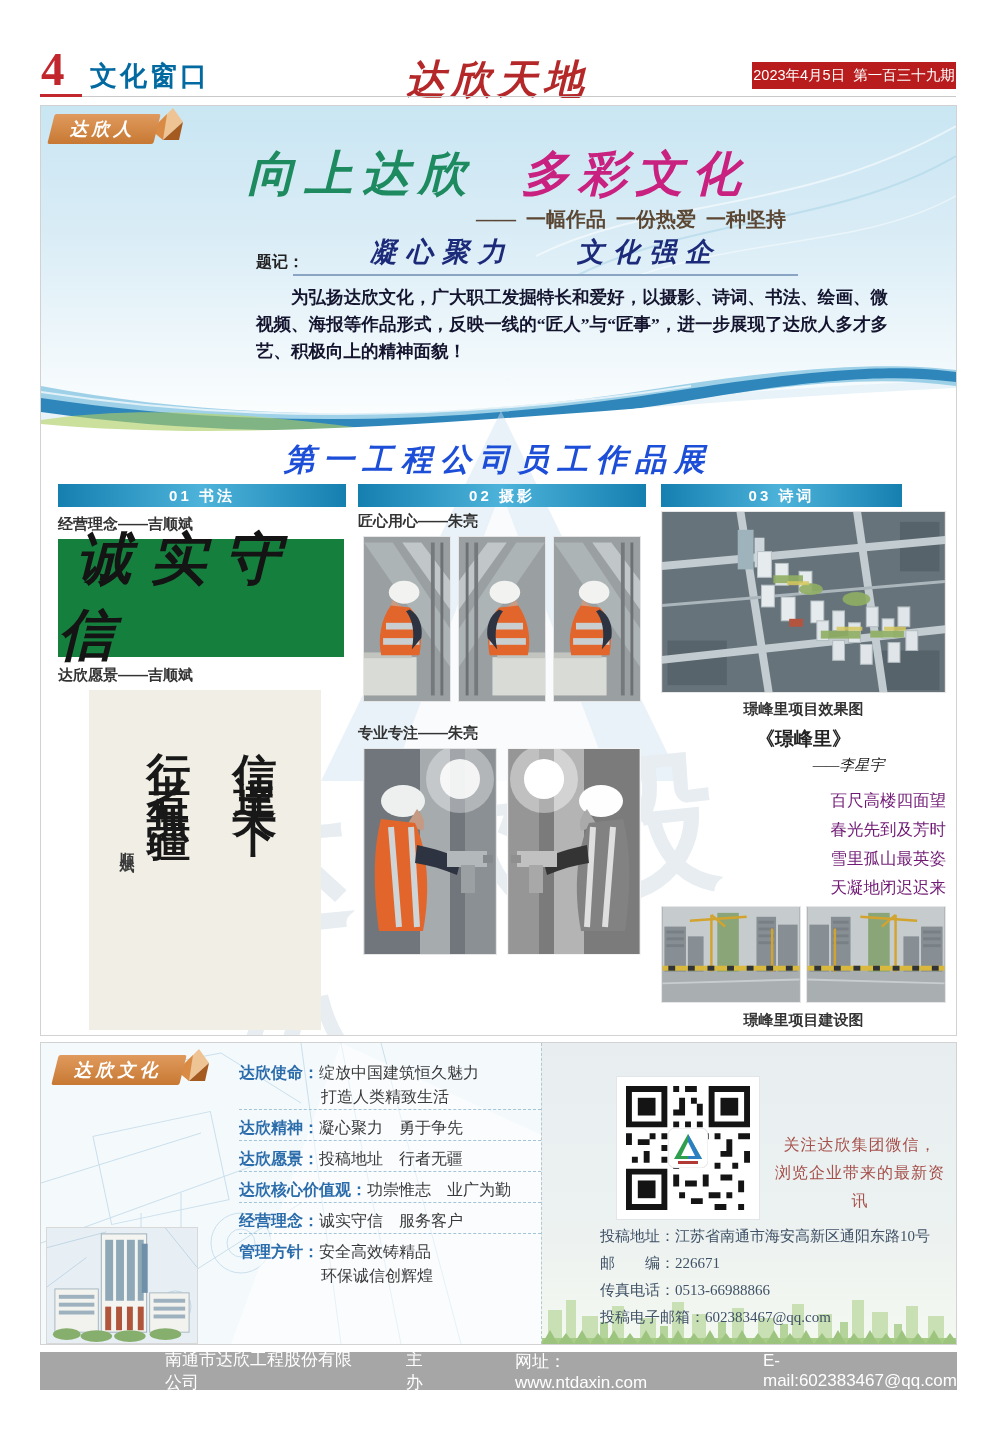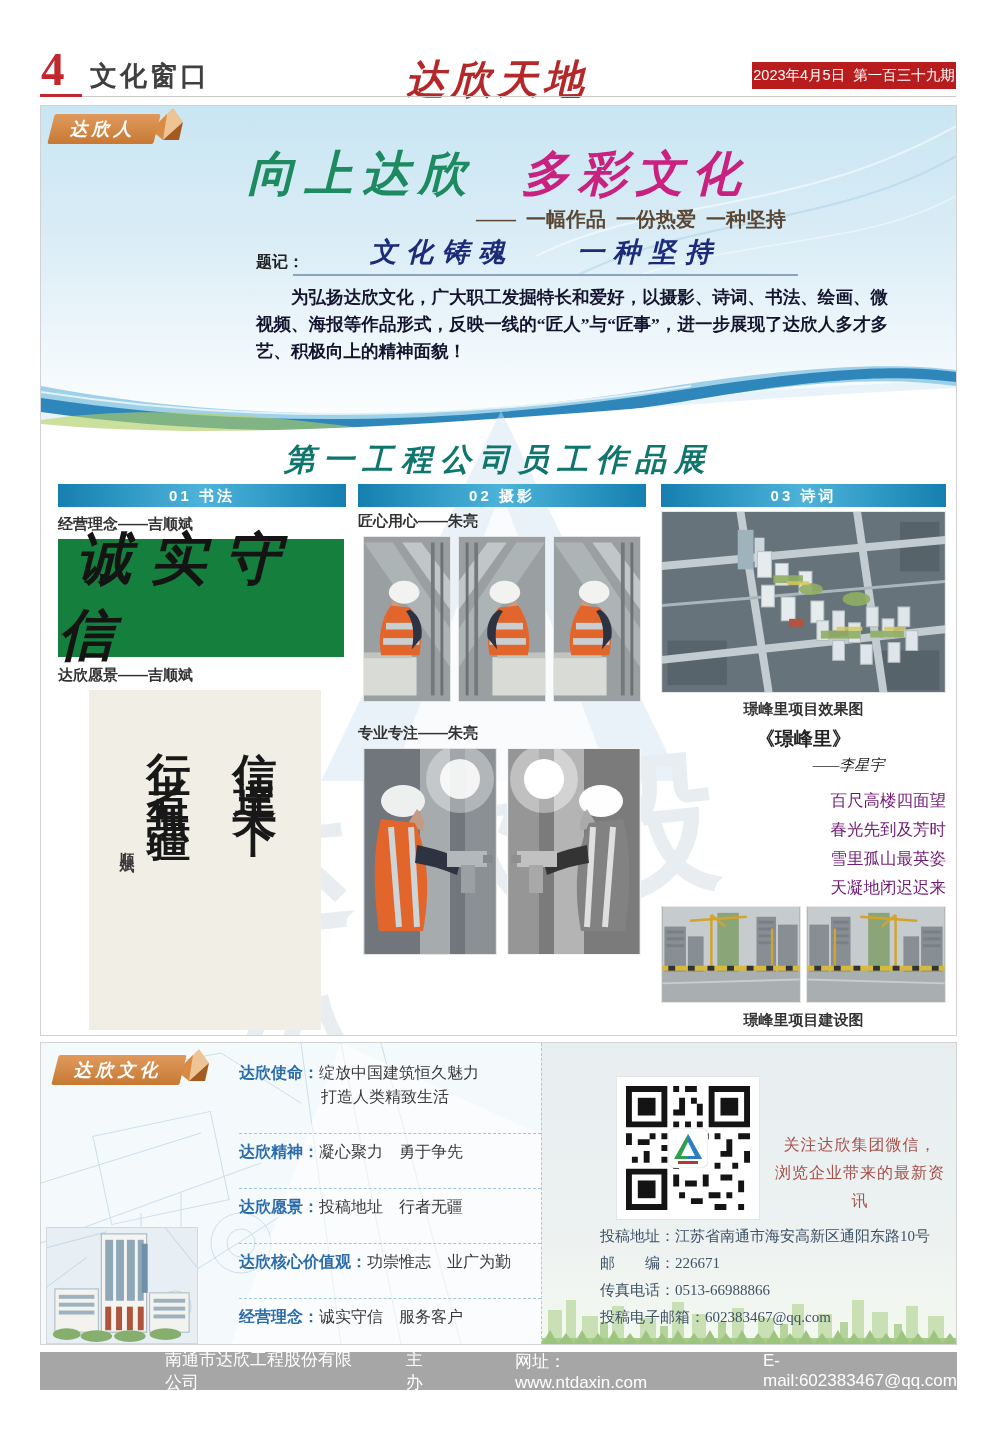--- a/index.html
+++ b/index.html
@@ -3,21 +3,21 @@
 <meta charset="utf-8">
 <style>
   *{margin:0;padding:0;box-sizing:border-box}
   html,body{background:#fff}
   body{width:995px;height:1437px;position:relative;font-family:"Liberation Sans",sans-serif;overflow:hidden}
   .abs{position:absolute}
   .pre{white-space:pre-wrap}
 
   
   .hdr-num{left:41px;top:46px;font-size:47px;line-height:47px;font-weight:bold;color:#c1272d;font-family:"Liberation Serif",serif}
-  .hdr-sec{left:90px;top:58px;font-size:27px;font-weight:bold;color:#404040;letter-spacing:3px}
+  .hdr-sec{left:90px;top:58px;font-size:27px;font-weight:bold;color:#0369a1;letter-spacing:3px}
   .hdr-rule{left:40px;top:96px;width:916px;border-top:1px solid #c9c9c9}
   .hdr-rule-red{left:40px;top:94px;width:42px;border-top:3px solid #c1272d}
   .masthead{left:0;top:52px;width:995px;text-align:center;font-size:40px;color:#b5282a;font-weight:bold;font-style:italic;font-family:"Liberation Serif",serif;letter-spacing:6px}
   .issue{left:752px;top:62px;width:204px;height:27px;background:#b91c1c;color:#fff;font-size:14.5px;line-height:27px;text-align:center}
 
   
   .main-box{left:40px;top:105px;width:917px;height:931px;border:1px solid #d2d2d2;background:#fff;overflow:hidden}
 
   .banner{left:0;top:0;width:915px;height:330px;background:linear-gradient(180deg,#c9e6f3 0%,#d9ecf6 38%,#eef7fb 72%,#ffffff 100%)}
   .badge-wrap{display:flex;align-items:flex-start}
@@ -31,24 +31,24 @@
   .epi-label{left:215px;top:146px;font-size:16px;font-weight:bold;color:#222}
   .epi-line{left:252px;top:168px;width:505px;border-top:2px solid #8aa4c4}
   .epi-text{left:252px;top:128px;width:505px;text-align:center;font-size:27px;font-weight:bold;font-style:italic;color:#1c2a7a;letter-spacing:9px;font-family:"Liberation Serif",serif}
   .intro{left:215px;top:178px;width:632px;font-size:17.5px;line-height:27px;color:#14142e;font-family:"Liberation Serif",serif;font-weight:600;text-indent:2em;text-align:justify}
   .waves{left:0;top:222px;width:915px;height:108px}
   .swirls{right:0;top:0;width:420px;height:170px}
 
   .wm-tri{left:270px;top:295px;width:380px;height:390px;z-index:0}
   .wm-text{left:170px;top:630px;width:720px;font-size:150px;font-weight:bold;color:#e7edf1;letter-spacing:34px;z-index:0;transform:rotate(-6deg);font-family:"Liberation Serif",serif}
 
-  .exh-title{left:0;top:333px;width:915px;text-align:center;font-size:31px;font-weight:bold;font-style:italic;color:#0f766e;letter-spacing:8px;font-family:"Liberation Serif",serif;z-index:2}
+  .exh-title{left:0;top:333px;width:915px;text-align:center;font-size:31px;font-weight:bold;font-style:italic;color:#1d4ed8;letter-spacing:8px;font-family:"Liberation Serif",serif;z-index:2}
 
   .col-bar{top:378px;height:23px;background:linear-gradient(90deg,#157fb0 0%,#4db3da 50%,#157fb0 100%);color:#fff;font-size:15px;font-weight:bold;letter-spacing:3px;text-align:center;line-height:23px;z-index:2}
-  .bar1{left:17px;width:288px}.bar2{left:317px;width:288px}.bar3{left:620px;width:285px}
+  .bar1{left:17px;width:288px}.bar2{left:317px;width:288px}.bar3{left:620px;width:241px}
   .col-label{font-size:15px;font-weight:bold;color:#333;z-index:2}
 
   .panel-cream{background:#15803d;z-index:2}
   .c1-p1{left:17px;top:433px;width:286px;height:118px;display:flex;align-items:center;justify-content:center}
   .callig-h{font-family:"Liberation Serif",serif;font-weight:bold;font-style:italic;font-size:56px;color:#141414;letter-spacing:18px;text-indent:18px}
   .c1-p2{left:48px;top:584px;width:232px;height:340px;background:#f0eee5}
   .vert-callig{position:absolute;top:28px;right:24px;height:290px;writing-mode:vertical-rl;font-family:"Liberation Serif",serif;font-weight:bold;font-size:44px;color:#181818;letter-spacing:22px;line-height:86px}
   .vert-sign{position:absolute;left:28px;top:150px;writing-mode:vertical-rl;font-family:"Liberation Serif",serif;font-size:15px;color:#3a3a3a;letter-spacing:6px;font-weight:bold}
 
   .photo{position:absolute;overflow:hidden;border:1px solid #e6e6e6;background:#9aa0a2;z-index:2}
@@ -61,21 +61,21 @@
   .poem-author{left:620px;top:650px;width:285px;text-align:center;padding-left:90px;font-size:15px;font-style:italic;font-weight:normal;color:#222;font-family:"Liberation Serif",serif;z-index:2}
   .poem{left:620px;top:680px;width:285px;text-align:right;font-size:16.5px;line-height:29px;color:#701a75;font-family:"Liberation Serif",serif;z-index:2}
 
   
   .culture-box{left:40px;top:1042px;width:917px;height:303px;border:1px solid #d2d2d2;background:#fdfdfd;overflow:hidden}
   .bp-bg{left:0;top:0;width:540px;height:301px}
   .badge-cult{left:14px;top:12px}
   .hq-photo{left:5px;top:184px;width:152px;height:117px;border:1px solid #d8d8d8;z-index:2;position:absolute;overflow:hidden}
   .hq-photo svg{display:block;width:100%;height:100%}
   .cv-list{left:198px;top:12px;width:302px;z-index:2}
-  .cv-item{padding:8px 0 25px 0;border-bottom:1px dashed #a4c4d8}
+  .cv-item{padding:8px 0 1px 0;border-bottom:1px dashed #a4c4d8}
   .cv-item:last-child{border-bottom:none}
   .cv-label{font-size:16px;font-weight:bold;color:#2b6cab}
   .cv-val{font-size:16px;color:#3a3a3a;font-family:"Liberation Serif",serif}
   .cv-line2{font-size:16px;color:#3a3a3a;font-family:"Liberation Serif",serif;padding-left:82px;margin-top:3px}
   .cr-panel{left:500px;top:0;width:415px;height:301px;border-left:1px dashed #b8c6ce;background:linear-gradient(180deg,#e8edf0 0%,#ecf1f1 58%,#f3f8f0 100%)}
   .qr-card{position:absolute;left:75px;top:34px;width:142px;height:142px;background:#fff;padding:9px;box-shadow:0 0 0 1px #e2e6e8}
   .qr-logo{position:absolute;left:51px;top:51px;width:40px;height:40px}
   .wx-note{position:absolute;left:228px;top:88px;width:180px;text-align:center;font-size:16px;line-height:28px;color:#a5504a;font-family:"Liberation Serif",serif;letter-spacing:1px}
   .contact{position:absolute;left:58px;top:180px;width:340px;font-size:15px;line-height:27px;color:#3f5166;font-family:"Liberation Serif",serif;z-index:2}
   .skyline{position:absolute;left:0;bottom:0;width:415px;height:52px}
@@ -348,21 +348,21 @@
             <use href="#sym-fold"></use>
           </svg>
       </div>
 
       <div class="abs headline">
         <span class="hl1">向上达欣</span><span class="hl2">多彩文化</span>
       </div>
       <div class="abs tagline pre">——  一幅作品  一份热爱  一种坚持</div>
 
       <div class="abs epi-label">题记：</div>
-      <div class="abs epi-text pre">文化铸魂    一种坚持</div>
+      <div class="abs epi-text pre">凝心聚力    文化强企</div>
       <div class="abs epi-line"></div>
 
       <p class="abs intro">为弘扬达欣文化，广大职工发掘特长和爱好，以摄影、诗词、书法、绘画、微视频、海报等作品形式，反映一线的“匠人”与“匠事”，进一步展现了达欣人多才多艺、积极向上的精神面貌！</p>
 
       <svg class="abs waves" viewBox="0 0 915 108" preserveAspectRatio="none">
         <path d="M0,84 C240,112 520,70 915,52 L915,108 L0,108 Z" fill="#e8f3f9"></path>
         <path d="M0,58 C200,96 420,92 620,60 C760,38 850,34 915,42 L915,58 C840,48 760,54 620,76 C430,104 210,110 0,76 Z" fill="#8ec9e4" opacity=".85"></path>
         <path d="M0,70 C210,102 430,96 640,62 C780,40 860,36 915,44 L915,54 C850,46 780,50 640,74 C440,106 210,114 0,84 Z" fill="#2f86bb"></path>
         <path d="M0,92 C90,78 200,84 320,100 L320,108 L0,108 Z" fill="#b9d35f" opacity=".6"></path>
         <path d="M0,64 C220,98 440,90 650,58" stroke="#ffffff" stroke-width="2" opacity=".7" fill="none"></path>

